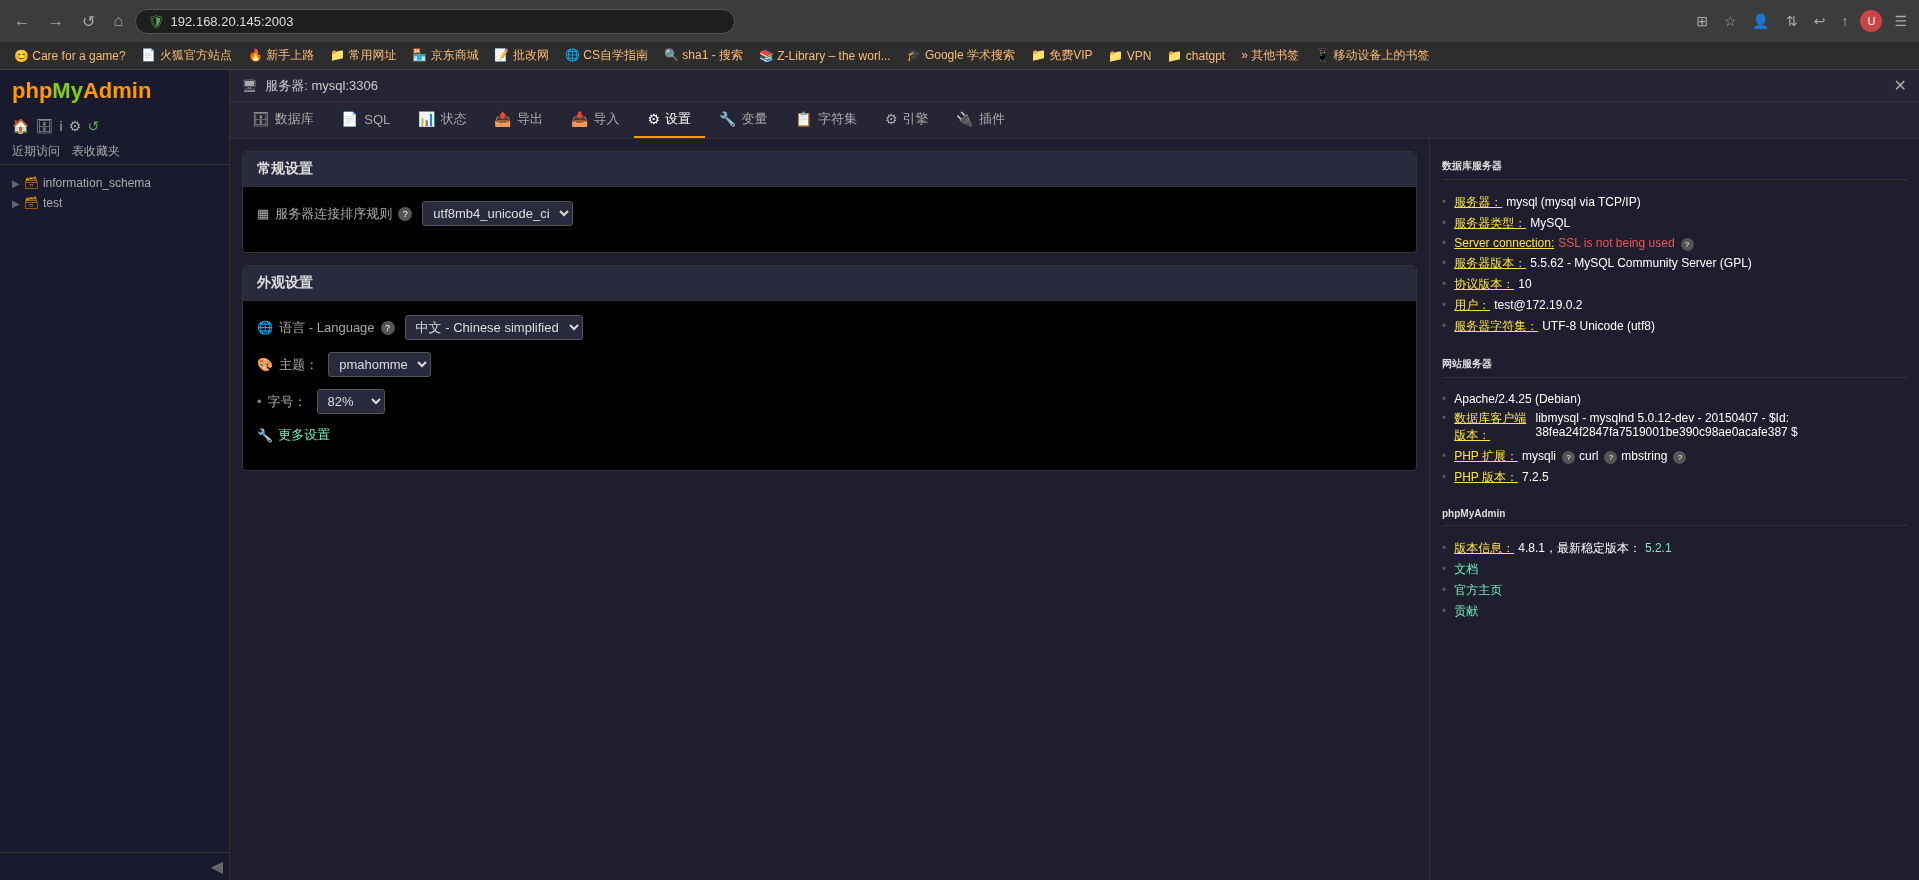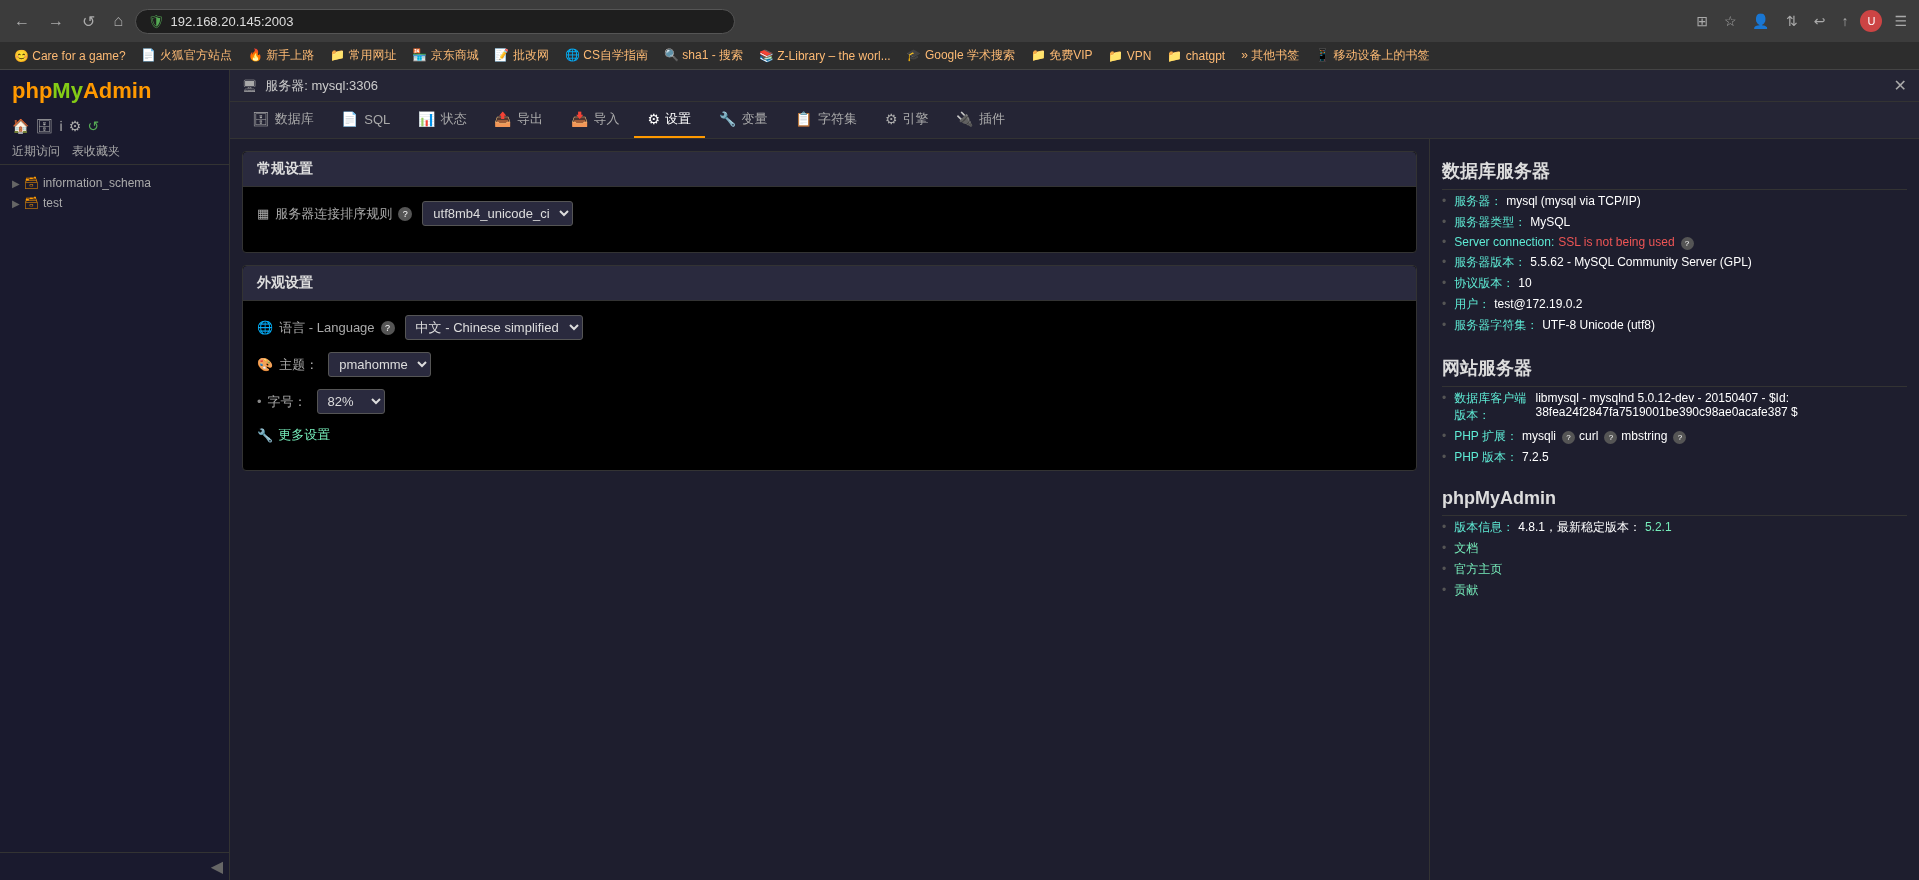--- a/index.html
+++ b/index.html
@@ -66,25 +66,25 @@
     .setting-label { color: #aaa; font-size: 13px; display: flex; align-items: center; gap: 6px; }
     .help-icon { display: inline-flex; align-items: center; justify-content: center; width: 14px; height: 14px; background: #555; border-radius: 50%; color: #fff; font-size: 9px; cursor: pointer; }
 
     select, .select-box { background: #2a2a3e; border: 1px solid #555; color: #ddd; padding: 3px 6px; border-radius: 3px; font-size: 13px; cursor: pointer; }
     select option { background: #2a2a3e; }
 
     .more-settings-link { color: #7eb; text-decoration: none; font-size: 13px; cursor: pointer; display: flex; align-items: center; gap: 5px; }
 
     
     .right-section { margin: 12px; }
-    .right-section-title { font-size: 18px; font-weight: bold; color: #ddd; padding: 8px 0 6px 0; border-bottom: 1px solid #333; margin-bottom: 1px; }
+    .right-section-title { font-size: 10px; font-weight: bold; color: #ddd; padding: 8px 0 6px 0; border-bottom: 1px solid #333; margin-bottom: 12px; }
     .info-list { list-style: none; padding: 0; }
     .info-list li { color: #aaa; font-size: 12px; padding: 2px 0; display: flex; align-items: baseline; gap: 4px; }
     .info-list li::before { content: "•"; color: #555; margin-right: 4px; }
-    .info-label { color: #5eead4; }
+    .info-label { color: #fde047; text-decoration: underline; }
     .info-value { color: #ffffff; }
     .ssl-warning { color: #e55; }
     .info-link { color: #7eb; text-decoration: none; cursor: pointer; }
     .info-help { display: inline-flex; align-items: center; justify-content: center; width: 13px; height: 13px; background: #555; border-radius: 50%; color: #fff; font-size: 8px; cursor: pointer; margin-left: 2px; }
     .info-ext-help { display: inline-flex; align-items: center; justify-content: center; width: 13px; height: 13px; background: #555; border-radius: 50%; color: #fff; font-size: 8px; cursor: pointer; margin-left: 2px; }
   </style>
 </head>
 <body>
 
 <div class="browser-chrome">
@@ -322,20 +322,23 @@
               <span class="info-label">服务器字符集：</span>
               <span class="info-value">UTF-8 Unicode (utf8)</span>
             </li>
           </ul>
         </div>
 
         <div class="right-section">
           <div class="right-section-title">网站服务器</div>
           <ul class="info-list">
             <li>
+              <span class="info-value">Apache/2.4.25 (Debian)</span>
+            </li>
+            <li>
               <span class="info-label">数据库客户端版本：</span>
               <span class="info-value">libmysql - mysqlnd 5.0.12-dev - 20150407 - $Id: 38fea24f2847fa7519001be390c98ae0acafe387 $</span>
             </li>
             <li>
               <span class="info-label">PHP 扩展：</span>
               <span class="info-value">mysqli</span>
               <span class="info-ext-help">?</span>
               <span class="info-value"> curl</span>
               <span class="info-ext-help">?</span>
               <span class="info-value"> mbstring</span>

